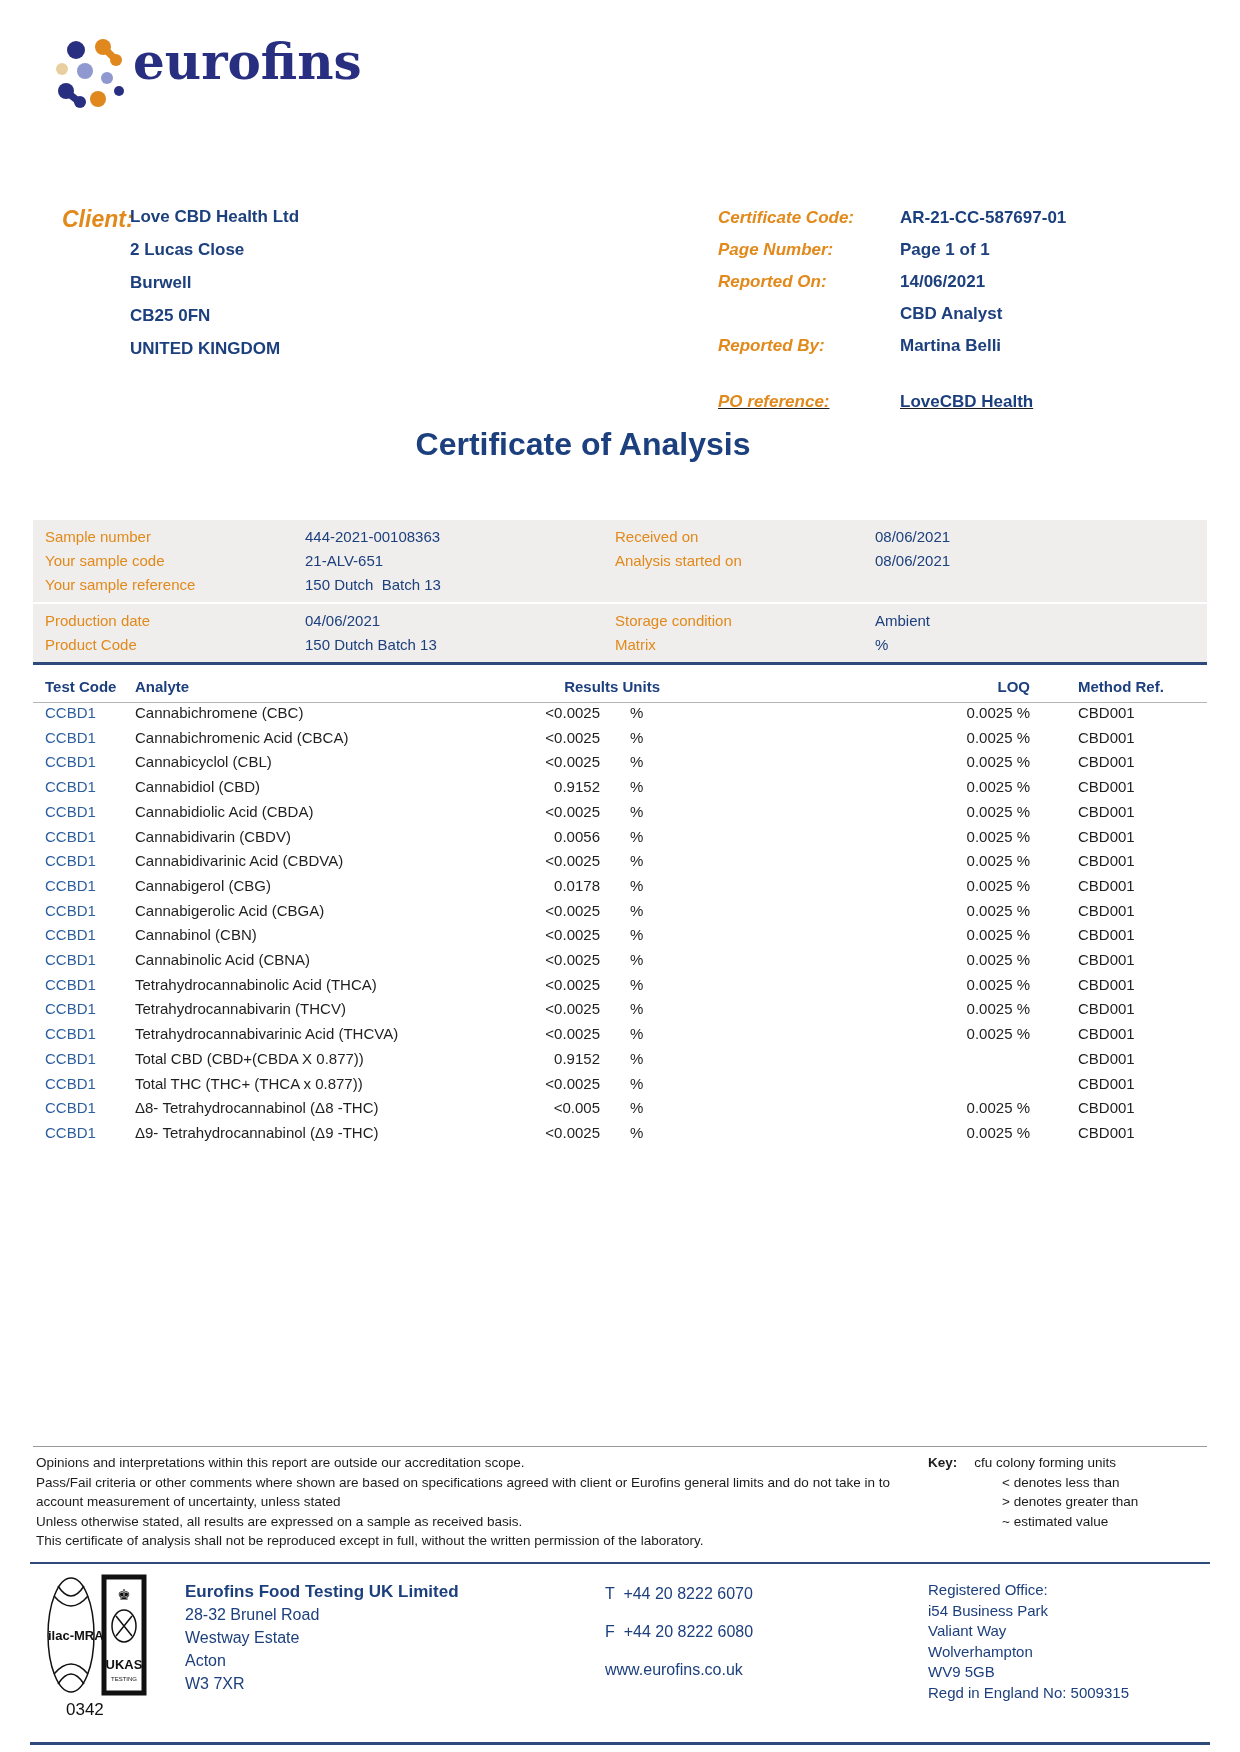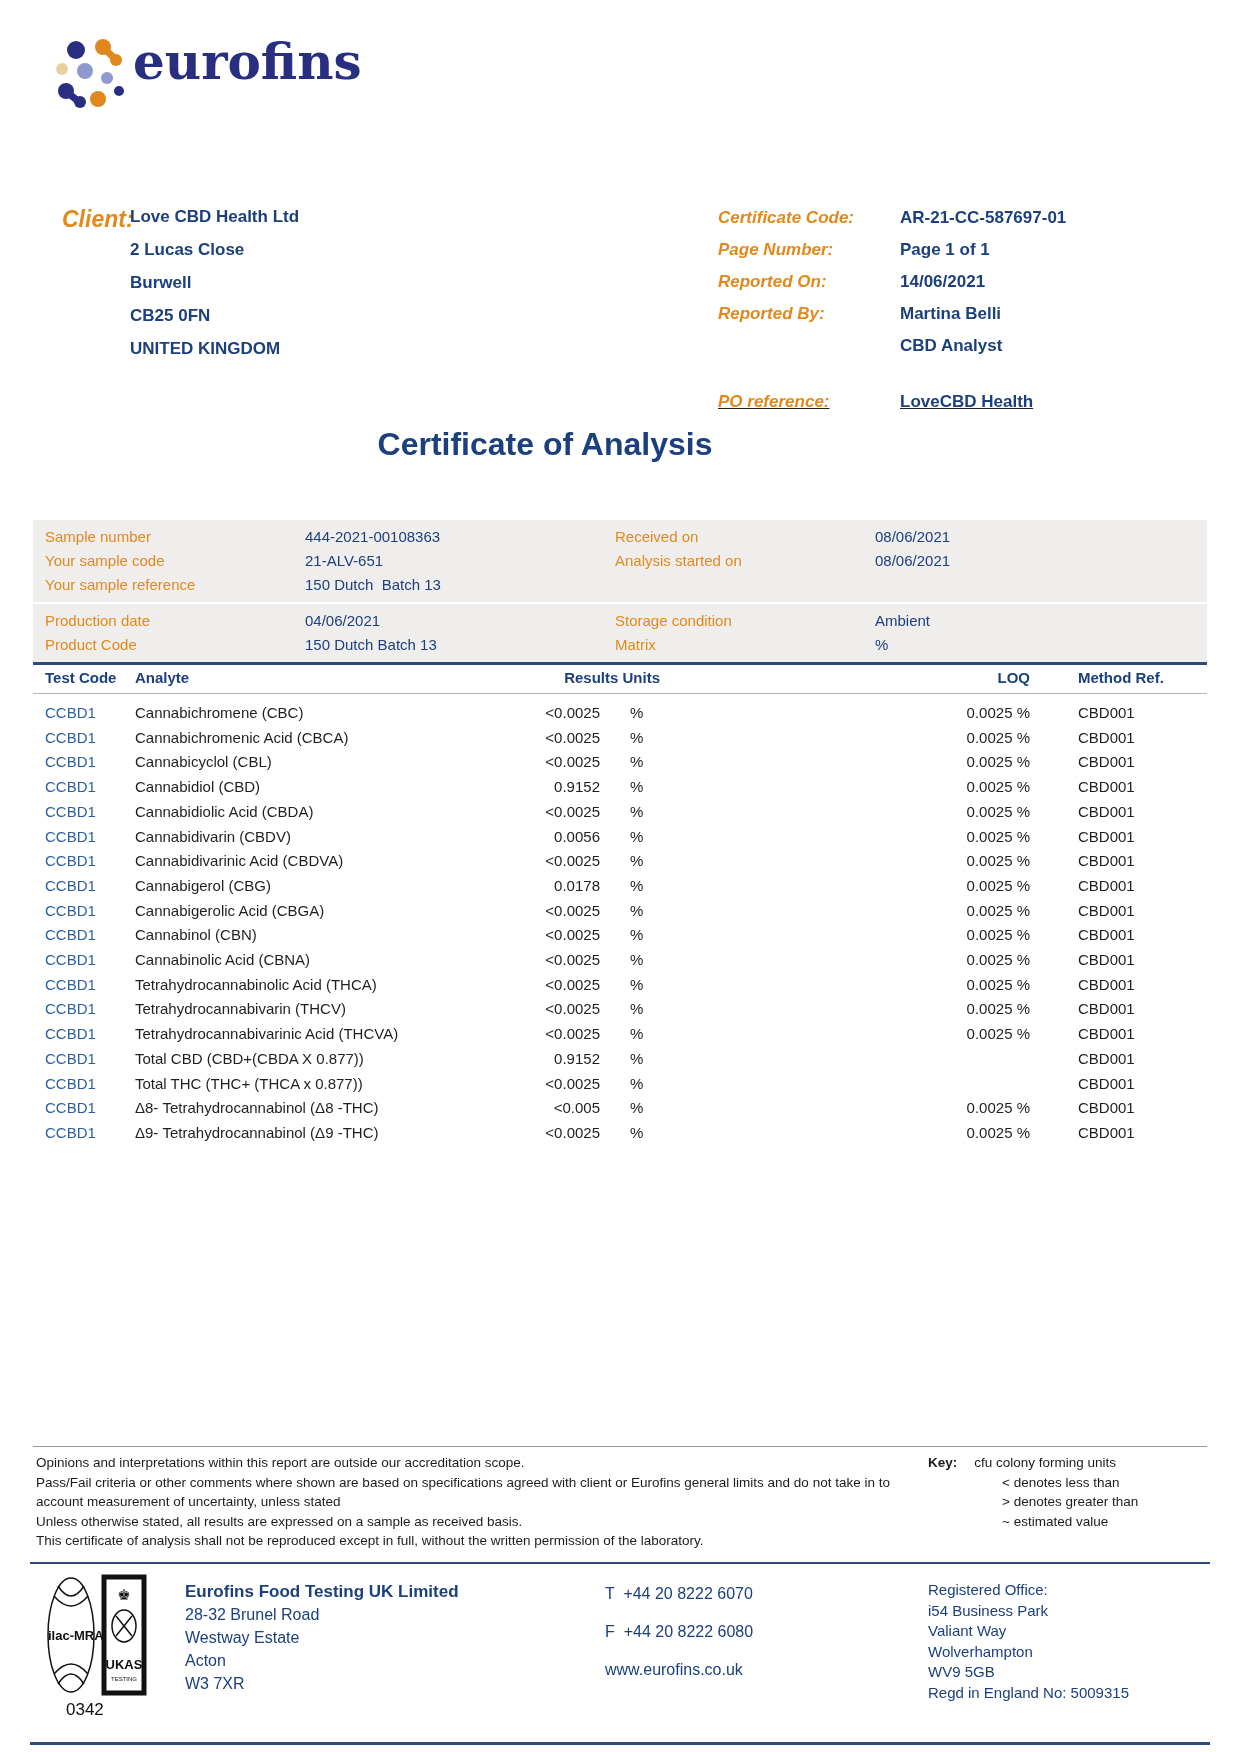--- a/index.html
+++ b/index.html
@@ -19,35 +19,35 @@
 
   
   .meta-block{position:absolute;left:718px;top:202px;}
   .meta-row{display:flex;line-height:32px;}
   .meta-label{width:182px;font-style:italic;font-weight:bold;font-size:17px;color:#e2891b;}
   .meta-value{font-weight:bold;font-size:17px;color:#1c3f7d;white-space:pre-wrap;}
   .po-row{margin-top:24px;text-decoration:underline;}
 
   
   .page-title{position:absolute;left:0;top:426px;width:1090px;text-align:center;
-        font-size:32px;font-weight:bold;color:#1c3f7d;}
+        font-size:32px;font-weight:bold;color:#1c3f7d;padding-left:38px;}
 
   
   .info-panel{position:absolute;left:33px;width:1174px;background:#efeeec;
         padding:5px 0 5px 12px;box-sizing:border-box;}
   .panel1{top:520px;}
   .panel2{top:604px;border-bottom:3px solid #2e4a7a;}
   .info-row{display:grid;grid-template-columns:260px 310px 260px 1fr;line-height:24px;font-size:15px;}
   .info-label{color:#e2891b;}
   .info-value{color:#1c3f7d;white-space:pre-wrap;}
 
   
   .rt-grid{display:grid;grid-template-columns:90px 310px 155px 60px 370px 1fr;}
   .rt-header{position:absolute;left:33px;top:662px;width:1174px;box-sizing:border-box;
-        padding:7px 0 7px 12px;font-weight:bold;font-size:15px;color:#1c3f7d;
+        padding:16px 0 7px 12px;font-weight:bold;font-size:15px;color:#1c3f7d;
         border-bottom:1px solid #b5b5b5;}
   .hdr-results{grid-column:3/5;text-align:right;}
   .hdr-loq{text-align:right;}
   .hdr-method{padding-left:48px;}
   .rt-rows{position:absolute;left:33px;top:701px;width:1174px;}
   .rt-row{padding-left:12px;box-sizing:border-box;line-height:24.7px;font-size:15px;color:#1f1f1f;}
   .cell-test{color:#2d5f9e;}
   .cell-result{text-align:right;}
   .cell-unit{padding-left:30px;}
   .cell-loq{text-align:right;}
@@ -122,27 +122,27 @@
           <span class="meta-label">Page Number:</span>
           <span class="meta-value">Page 1 of 1</span>
         </div>
 
         <div class="meta-row">
           <span class="meta-label">Reported On:</span>
           <span class="meta-value">14/06/2021</span>
         </div>
 
         <div class="meta-row">
+          <span class="meta-label"></span>
+          <span class="meta-value">CBD Analyst</span>
+        </div>
+
+        <div class="meta-row">
           <span class="meta-label">Reported By:</span>
           <span class="meta-value">Martina Belli</span>
-        </div>
-
-        <div class="meta-row">
-          <span class="meta-label"></span>
-          <span class="meta-value">CBD Analyst</span>
         </div>
       </div>
     <div class="meta-row po-row">
       <span class="meta-label">PO reference:</span>
       <span class="meta-value">LoveCBD Health</span>
     </div>
   </div>
 
   <div class="page-title">Certificate of Analysis</div>
 

